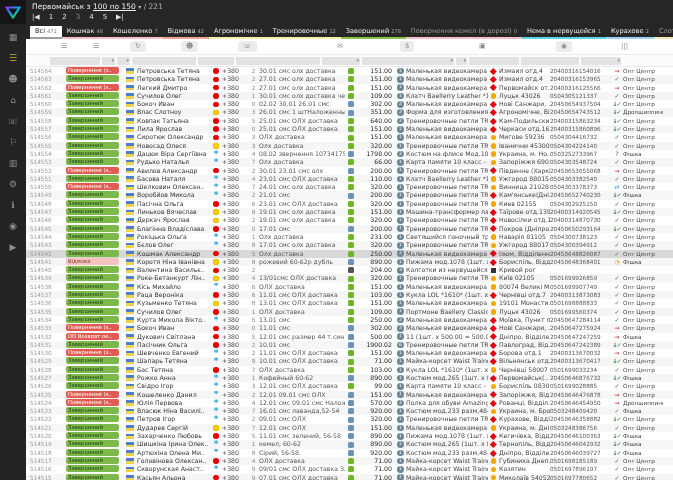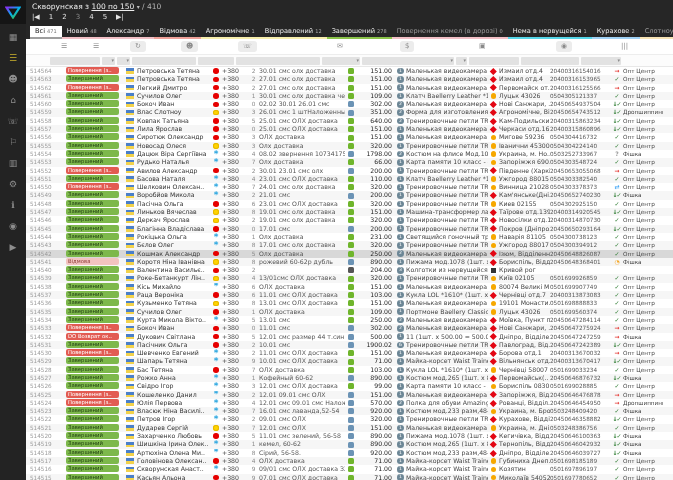--- a/index.html
+++ b/index.html
@@ -101,41 +101,41 @@
         <div class="rail-ic">⚙</div>
         <div class="rail-ic">ℹ</div>
         <div class="rail-ic">◉</div>
         <div class="rail-ic">▶</div>
       </div>
   </div>
 
   <div class="main">
     <div class="topbar">
       <div class="tline">
-        <span>Скворунская з</span>
+        <span>Первомайськ з</span>
         <span class="range">100 по 150</span>
         <span class="caret">▾</span>
-        <span class="total">/ 410</span>
+        <span class="total">/ 221</span>
       </div>
       <div class="pag" id="pag">
           <span class="pg">|◀</span>
           <span class="pg">1</span>
           <span class="pg">2</span>
           <span class="pg pg-cur">3</span>
           <span class="pg">4</span>
           <span class="pg">5</span>
           <span class="pg">▶|</span>
         </div>
       <div class="tabs" id="tabs">
           <div class="tab tab-active" style="border-bottom-color: rgb(158, 158, 158);"><span>Всі</span> <span class="cnt">471</span></div>
-          <div class="tab" style="border-bottom-color: rgb(242, 192, 198);"><span>Новий</span> <span class="cnt">48</span></div>
-          <div class="tab" style="border-bottom-color: rgb(242, 192, 198);"><span>Александр</span> <span class="cnt">7</span></div>
+          <div class="tab" style="border-bottom-color: rgb(242, 192, 198);"><span>Кошмак</span> <span class="cnt">48</span></div>
+          <div class="tab" style="border-bottom-color: rgb(242, 192, 198);"><span>Кошеленко</span> <span class="cnt">7</span></div>
           <div class="tab" style="border-bottom-color: rgb(240, 161, 153);"><span>Відмова</span> <span class="cnt">42</span></div>
           <div class="tab" style="border-bottom-color: rgb(247, 238, 172);"><span>Агрономічне</span> <span class="cnt">1</span></div>
-          <div class="tab" style="border-bottom-color: rgb(247, 238, 172);"><span>Відправлений</span> <span class="cnt">12</span></div>
+          <div class="tab" style="border-bottom-color: rgb(247, 238, 172);"><span>Тренировочные</span> <span class="cnt">12</span></div>
           <div class="tab" style="border-bottom-color: rgb(139, 195, 74);"><span>Завершений</span> <span class="cnt">278</span></div>
           <div class="tab tab-dim" style="border-bottom-color: rgb(242, 192, 198);"><span>Повернення кемел (в дорозі)</span> <span class="cnt">0</span></div>
           <div class="tab" style="border-bottom-color: rgb(86, 214, 232);"><span>Нема в нервущейся</span> <span class="cnt">1</span></div>
           <div class="tab" style="border-bottom-color: rgb(159, 209, 245);"><span>Курахове</span> <span class="cnt">2</span></div>
           <div class="tab tab-dim" style="border-bottom-color: rgb(247, 227, 181);"><span>Слотноу</span> <span class="cnt">0</span></div>
         </div>
     </div>
 
     <div class="colheader" id="colheader">
         <span class="hic" style="left: 30px;">☰</span>

